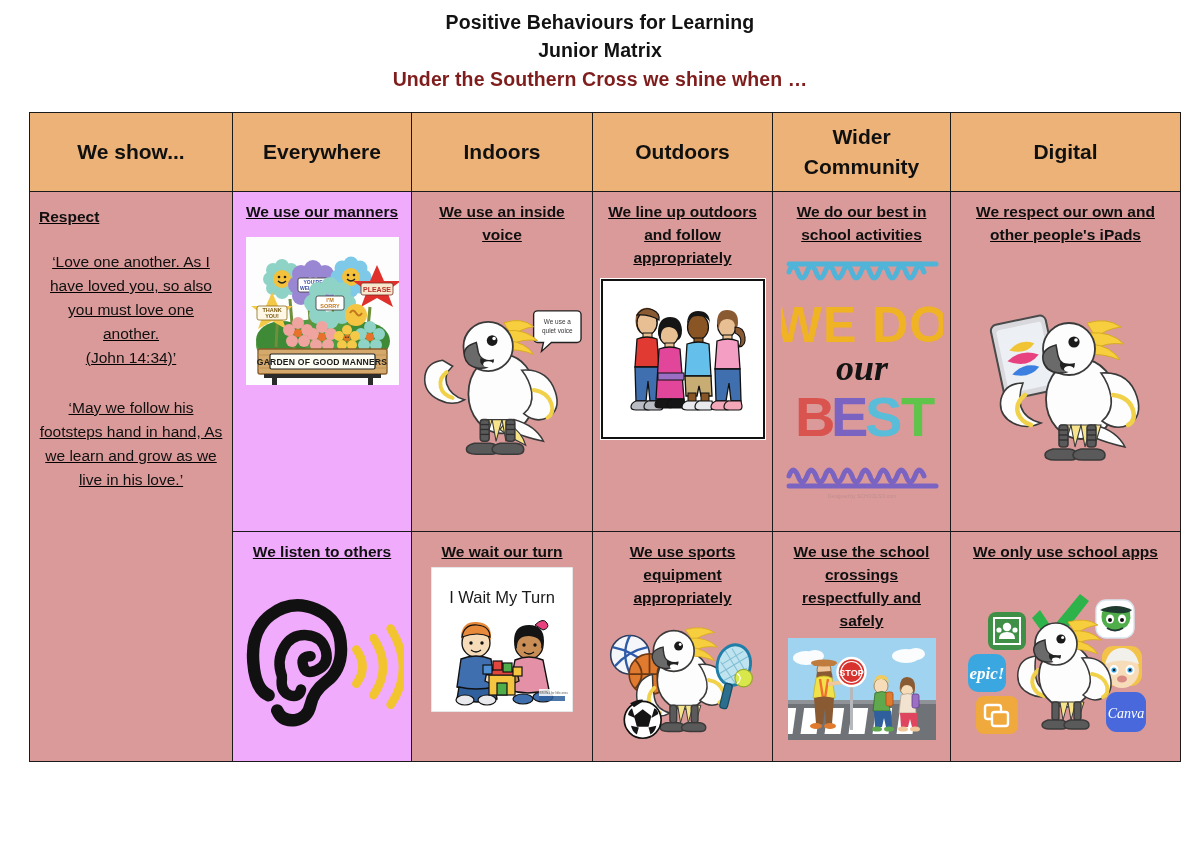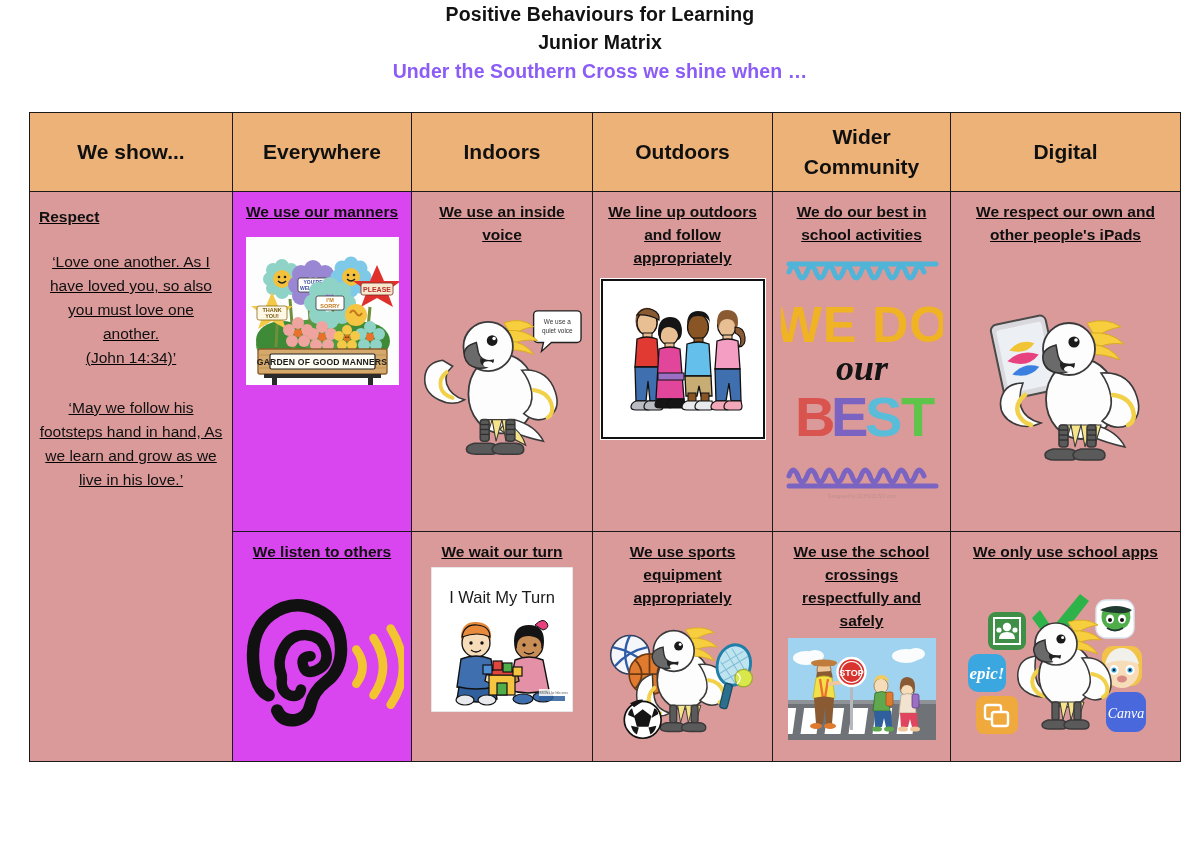--- a/index.html
+++ b/index.html
@@ -11,32 +11,33 @@
     height: 844px;
     background: #ffffff;
     font-family: "Liberation Sans", sans-serif;
     overflow: hidden;
   }
 
   
   .title-block {
     width: 100%;
     text-align: center;
+    padding-top: 8px;
   }
   .title-line-1, .title-line-2 {
     font-size: 19.5px;
     font-weight: bold;
     color: #121212;
     line-height: 28px;
     letter-spacing: 0.1px;
   }
   .title-line-3 {
     font-size: 19.5px;
     font-weight: bold;
-    color: #8b5cf6;
+    color: #7f1d1d;
     line-height: 30px;
     letter-spacing: 0.1px;
   }
 
   
   .matrix-wrap {
     position: absolute;
     left: 29px;
     top: 112px;
     width: 1151px;
@@ -70,21 +71,21 @@
     text-align: center;
     vertical-align: middle;
     font-size: 21px;
     font-weight: bold;
     color: #101010;
     line-height: 30px;
   }
 
   
   td.cell-pink   { background: #DB9A9A; }
-  td.cell-peach  { background: #d946ef; }
+  td.cell-peach  { background: #f0abfc; }
 
   .cell-inner {
     padding: 8px 7px 6px 7px;
     height: 100%;
     box-sizing: border-box;
     display: flex;
     flex-direction: column;
     align-items: flex-start;
     text-decoration: underline;
   }

